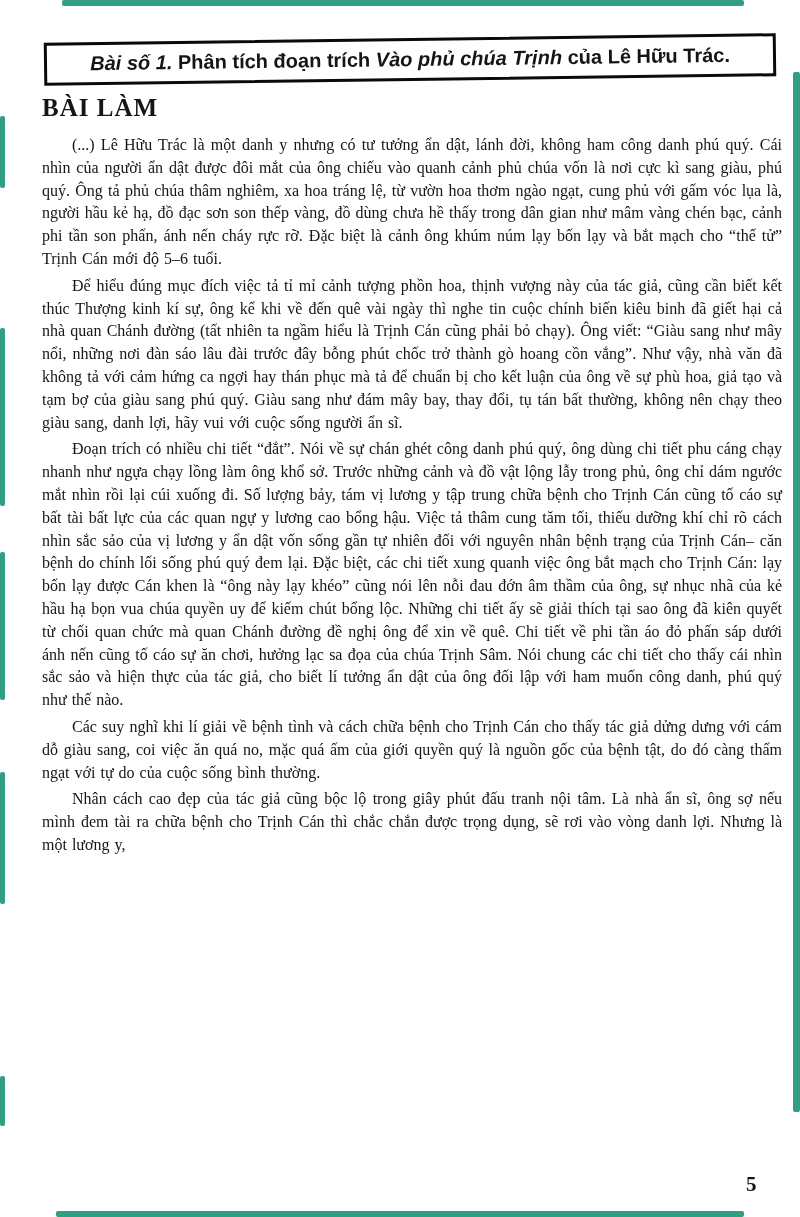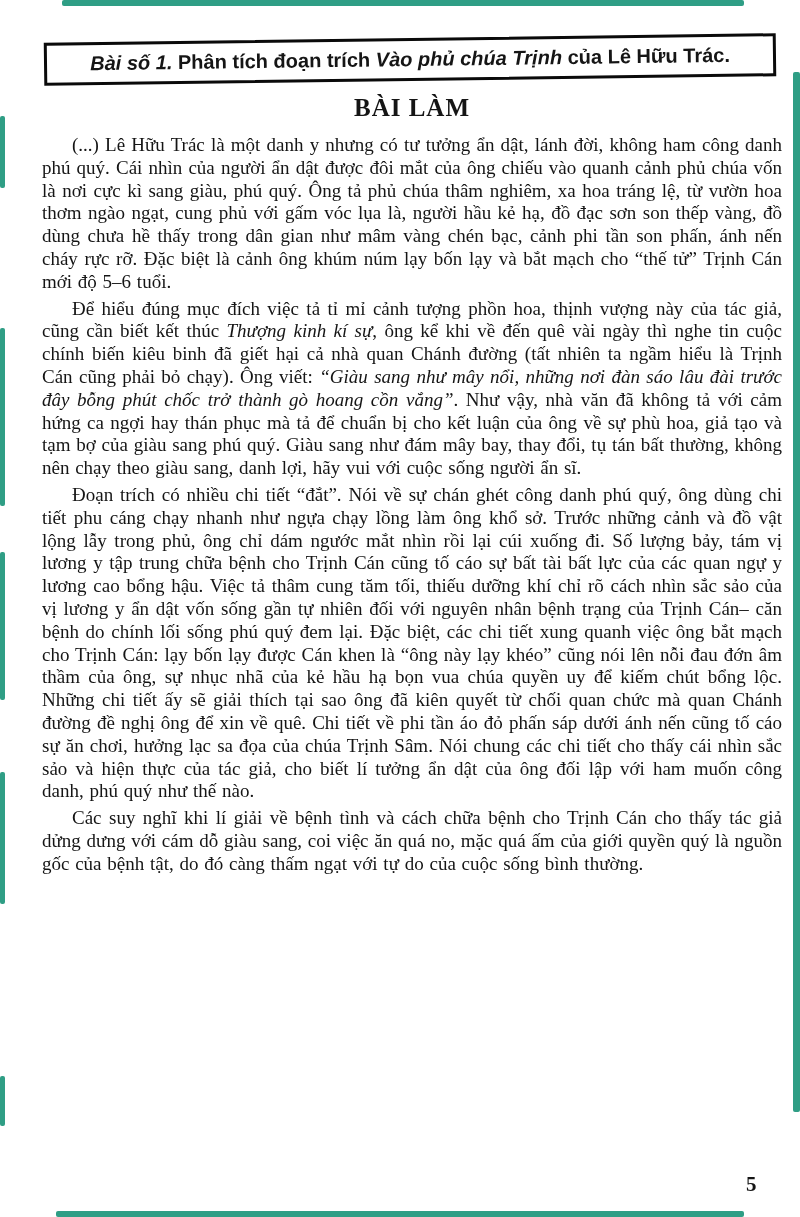--- a/index.html
+++ b/index.html
@@ -36,37 +36,37 @@
     transform: rotate(-0.75deg);
     font-family: "Liberation Sans", sans-serif;
     font-weight: bold;
     font-size: 20px;
     line-height: 24px;
     white-space: nowrap;
   }
   .header-box .bi { font-style: italic; }
 
   .doc-title {
-    text-align: center;
+    text-align: left;
     font-weight: bold;
     font-size: 25px;
     line-height: 28px;
     margin: 13px 0 12px;
     letter-spacing: 1px;
   }
 
   .content { text-align: justify; }
   .para {
     margin: 0 0 4px;
     text-indent: 30px;
-    font-size: 19px;
+    font-size: 16px;
     line-height: 22.8px;
     word-spacing: 1px;
   }
-  .it { font-style: italic; }
+  .it { }
 
   .page-number {
     position: absolute;
     left: 746px; top: 1172px;
     font-size: 21px;
     font-weight: bold;
     font-family: "Liberation Serif", serif;
   }
 </style>
 </head>
@@ -85,17 +85,18 @@
 
   <div class="header-box"><span class="bi">Bài số 1.</span><span> Phân tích đoạn trích </span><span class="bi">Vào phủ chúa Trịnh</span><span> của Lê Hữu Trác.</span></div>
 
   <div class="doc-title">BÀI LÀM</div>
 
   <div class="content">
     <p class="para"><span>(...) Lê Hữu Trác là một danh y nhưng có tư tưởng ẩn dật, lánh đời, không ham công danh phú quý. Cái nhìn của người ẩn dật được đôi mắt của ông chiếu vào quanh cảnh phủ chúa vốn là nơi cực kì sang giàu, phú quý. Ông tả phủ chúa thâm nghiêm, xa hoa tráng lệ, từ vườn hoa thơm ngào ngạt, cung phủ với gấm vóc lụa là, người hầu kẻ hạ, đồ đạc sơn son thếp vàng, đồ dùng chưa hề thấy trong dân gian như mâm vàng chén bạc, cảnh phi tần son phấn, ánh nến cháy rực rỡ. Đặc biệt là cảnh ông khúm núm lạy bốn lạy và bắt mạch cho “thế tử” Trịnh Cán mới độ 5–6 tuổi.</span></p>
     <p class="para"><span>Để hiểu đúng mục đích việc tả tỉ mỉ cảnh tượng phồn hoa, thịnh vượng này của tác giả, cũng cần biết kết thúc </span><span class="it">Thượng kinh kí sự</span><span>, ông kể khi về đến quê vài ngày thì nghe tin cuộc chính biến kiêu binh đã giết hại cả nhà quan Chánh đường (tất nhiên ta ngầm hiểu là Trịnh Cán cũng phải bỏ chạy). Ông viết: </span><span class="it">“Giàu sang như mây nổi, những nơi đàn sáo lâu đài trước đây bỗng phút chốc trở thành gò hoang cồn vắng”</span><span>. Như vậy, nhà văn đã không tả với cảm hứng ca ngợi hay thán phục mà tả để chuẩn bị cho kết luận của ông về sự phù hoa, giả tạo và tạm bợ của giàu sang phú quý. Giàu sang như đám mây bay, thay đổi, tụ tán bất thường, không nên chạy theo giàu sang, danh lợi, hãy vui với cuộc sống người ẩn sĩ.</span></p>
     <p class="para"><span>Đoạn trích có nhiều chi tiết “đắt”. Nói về sự chán ghét công danh phú quý, ông dùng chi tiết phu cáng chạy nhanh như ngựa chạy lồng làm ông khổ sở. Trước những cảnh và đồ vật lộng lẫy trong phủ, ông chỉ dám ngước mắt nhìn rồi lại cúi xuống đi. Số lượng bảy, tám vị lương y tập trung chữa bệnh cho Trịnh Cán cũng tố cáo sự bất tài bất lực của các quan ngự y lương cao bổng hậu. Việc tả thâm cung tăm tối, thiếu dưỡng khí chỉ rõ cách nhìn sắc sảo của vị lương y ẩn dật vốn sống gần tự nhiên đối với nguyên nhân bệnh trạng của Trịnh Cán– căn bệnh do chính lối sống phú quý đem lại. Đặc biệt, các chi tiết xung quanh việc ông bắt mạch cho Trịnh Cán: lạy bốn lạy được Cán khen là “ông này lạy khéo” cũng nói lên nỗi đau đớn âm thầm của ông, sự nhục nhã của kẻ hầu hạ bọn vua chúa quyền uy để kiếm chút bổng lộc. Những chi tiết ấy sẽ giải thích tại sao ông đã kiên quyết từ chối quan chức mà quan Chánh đường đề nghị ông để xin về quê. Chi tiết về phi tần áo đỏ phấn sáp dưới ánh nến cũng tố cáo sự ăn chơi, hưởng lạc sa đọa của chúa Trịnh Sâm. Nói chung các chi tiết cho thấy cái nhìn sắc sảo và hiện thực của tác giả, cho biết lí tưởng ẩn dật của ông đối lập với ham muốn công danh, phú quý như thế nào.</span></p>
     <p class="para"><span>Các suy nghĩ khi lí giải về bệnh tình và cách chữa bệnh cho Trịnh Cán cho thấy tác giả dửng dưng với cám dỗ giàu sang, coi việc ăn quá no, mặc quá ấm của giới quyền quý là nguồn gốc của bệnh tật, do đó càng thấm ngạt với tự do của cuộc sống bình thường.</span></p>
+    <p class="para"><span>Nhân cách cao đẹp của tác giả cũng bộc lộ trong giây phút đấu tranh nội tâm. Là nhà ẩn sĩ, ông sợ nếu mình đem tài ra chữa bệnh cho Trịnh Cán thì chắc chắn được trọng dụng, sẽ rơi vào vòng danh lợi. Nhưng là một lương y,</span></p>
   </div>
 
 </div>
 
 <div class="page-number">5</div>
 
 </body></html>

